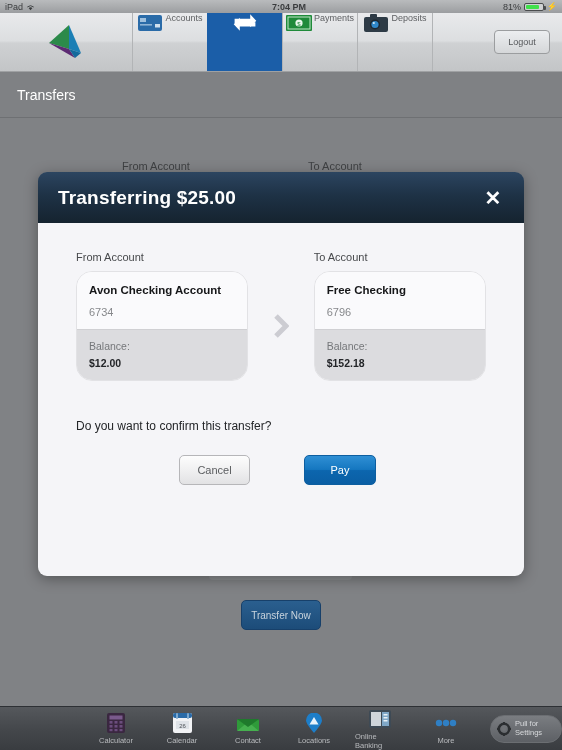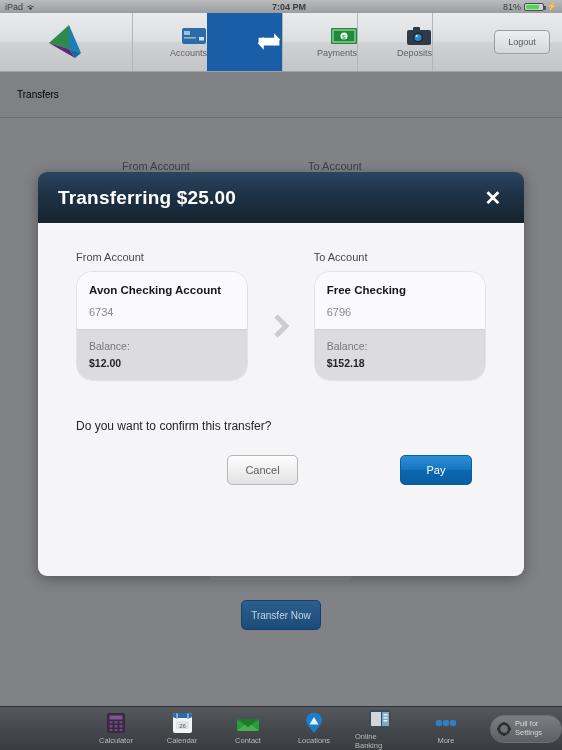--- a/index.html
+++ b/index.html
@@ -37,43 +37,43 @@
   .navbar {
     position: absolute; top: 13px; left: 0; width: 562px; height: 59px;
     background: linear-gradient(to bottom, #e9eaec 0%, #dcdee0 48%, #cfd1d3 52%, #c3c5c7 100%);
     display: flex; align-items: stretch;
     border-bottom: 1px solid #9fa1a3;
   }
   .logo-cell { width: 132px; display: flex; align-items: center; justify-content: center; }
   .logo { width: 42px; height: 38px; }
 
   .navtab {
-    width: 75px; display: flex; flex-direction: column;
-    align-items: flex-end; justify-content: center;
+    width: 75px; display: flex; flex-direction: row;
+    align-items: flex-start; justify-content: center;
     border-left: 1px solid #b2b4b6; gap: 2px; position: relative;
   }
   .navtab.active { background: #1b5ea8; border-left: 1px solid #1b5ea8; }
   .navtab .tab-label { font-size: 9px; color: #5e6063; }
   .navtab .ico { width: 26px; height: 20px; display: flex; align-items: center; justify-content: center; }
   .navbar-spacer { flex: 1; border-left: 1px solid #b2b4b6; }
   .logout-cell { width: 80px; display: flex; align-items: center; justify-content: center; }
   .logout-btn {
     width: 56px; height: 24px; border-radius: 4px;
     border: 1px solid #9b9d9f;
     background: linear-gradient(to bottom, #eceef0, #d5d7d9);
     font-size: 9px; color: #55575a; display: flex; align-items: center; justify-content: center;
   }
 
   
   .page-title-bar {
     position: absolute; top: 72px; left: 0; width: 562px; height: 46px;
     background: #7f8184; display: flex; align-items: center; padding-left: 17px;
     border-bottom: 1px solid #6e7073;
   }
-  .page-title { font-size: 10px; color: #000000; }
+  .page-title { font-size: 14px; color: #ffffff; }
 
   .page-content {
     position: absolute; top: 118px; left: 0; width: 562px; height: 588px;
     background: #808285;
   }
   .bg-col-labels {
     position: absolute; top: 42px; left: 0; width: 562px;
     display: flex; font-size: 11px; color: #3f4143;
   }
   .bg-lbl-from { position: absolute; left: 122px; }
@@ -126,21 +126,20 @@
 
   .chev-col { width: 66px; display: flex; align-items: center; justify-content: center; padding-top: 62px; }
   .chev { width: 16px; height: 26px; }
 
   .confirm-text { margin-top: 38px; font-size: 12px; color: #232528; }
 
   .btn-row { margin-top: 22px; display: flex; align-items: center; padding-left: 103px; gap: 54px; }
   .btn {
     height: 30px; border-radius: 5px; display: flex; align-items: center; justify-content: center;
     font-size: 11px;
-    margin-left: 48px;
   }
   .btn-cancel {
     width: 71px; border: 1px solid #b6b6b9;
     background: linear-gradient(to bottom, #fdfdfd 0%, #f0f0f1 50%, #e2e2e4 100%);
     color: #5a5c5f;
   }
   .btn-pay {
     width: 72px; border: 1px solid #0d5ea0;
     background: linear-gradient(to bottom, #2f8fd4 0%, #1577c0 48%, #0c66ae 52%, #0a5ea4 100%);
     color: #ffffff;

